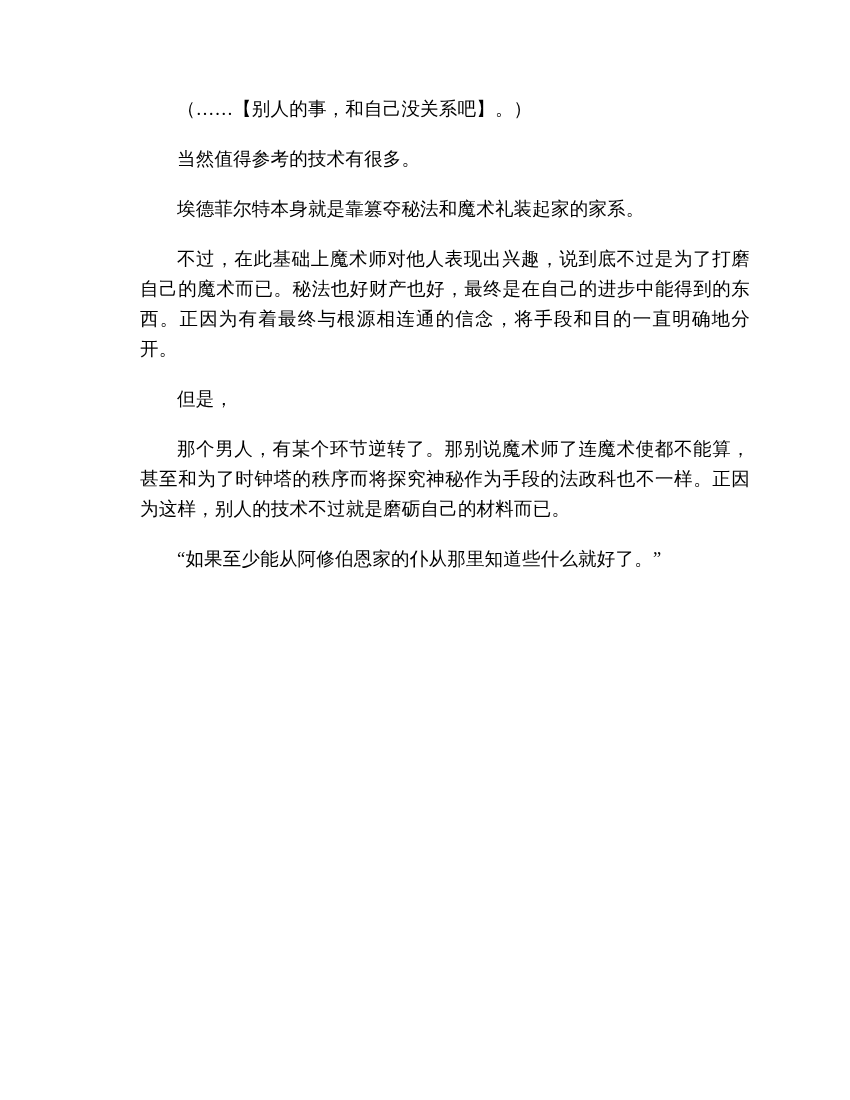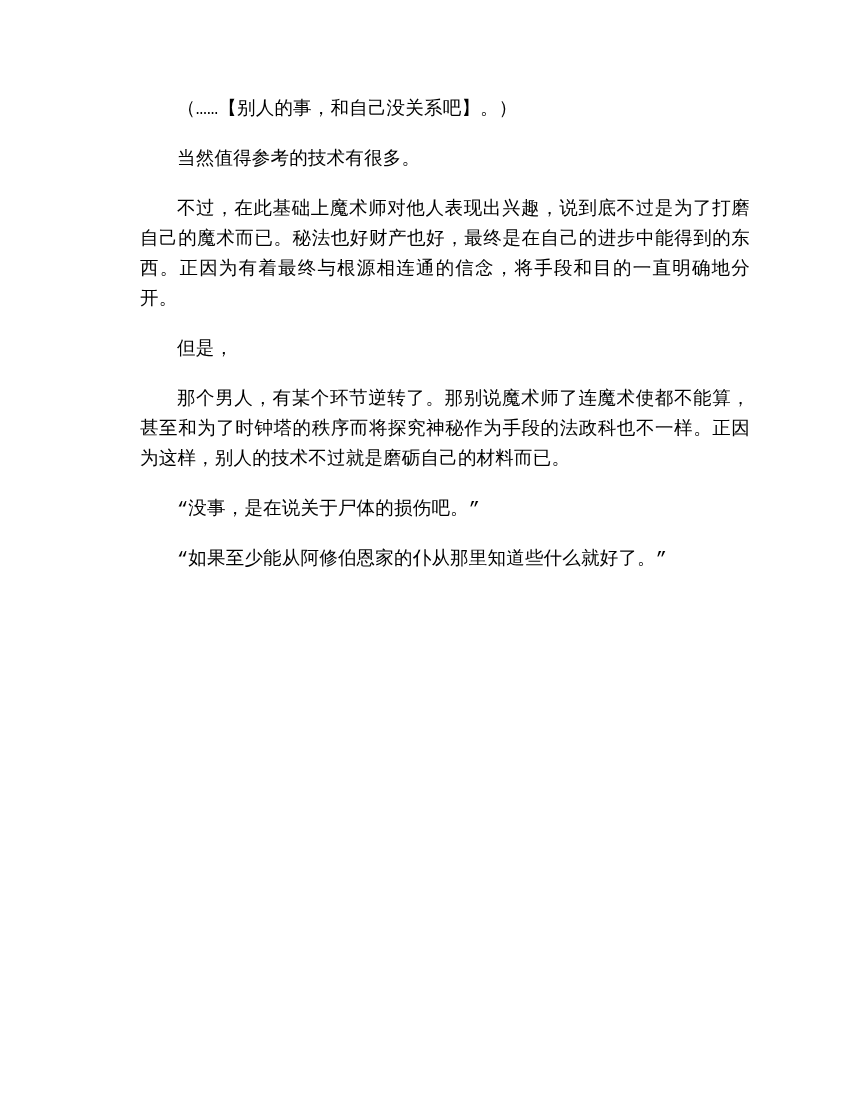--- a/index.html
+++ b/index.html
@@ -25,32 +25,32 @@
     width: 610px;
   }
   p.para {
     margin: 0 0 20px 0;
     font-size: 18.5px;
     line-height: 1.62;
     text-align: justify;
     text-justify: inter-ideograph;
     text-indent: 2em;
     letter-spacing: 0.2px;
-    font-family: Liberation Mono, monospace;
+    font-family: Liberation Serif, serif;
   }
   p.para:last-child {
     margin-bottom: 0;
   }
 </style>
 </head>
 <body>
 
 <div class="page">
   <div class="doc-body">
     <p class="para">（……【别人的事，和自己没关系吧】。）</p>
     <p class="para">当然值得参考的技术有很多。</p>
+    <p class="para">埃德菲尔特本身就是靠篡夺秘法和魔术礼装起家的家系。</p>
     <p class="para">不过，在此基础上魔术师对他人表现出兴趣，说到底不过是为了打磨自己的魔术而已。秘法也好财产也好，最终是在自己的进步中能得到的东西。正因为有着最终与根源相连通的信念，将手段和目的一直明确地分开。</p>
     <p class="para">但是，</p>
     <p class="para">那个男人，有某个环节逆转了。那别说魔术师了连魔术使都不能算，甚至和为了时钟塔的秩序而将探究神秘作为手段的法政科也不一样。正因为这样，别人的技术不过就是磨砺自己的材料而已。</p>
-    <p class="para">“没事，是在说关于尸体的损伤吧。”</p>
     <p class="para">“如果至少能从阿修伯恩家的仆从那里知道些什么就好了。”</p>
   </div>
 </div>
 
 </body></html>

